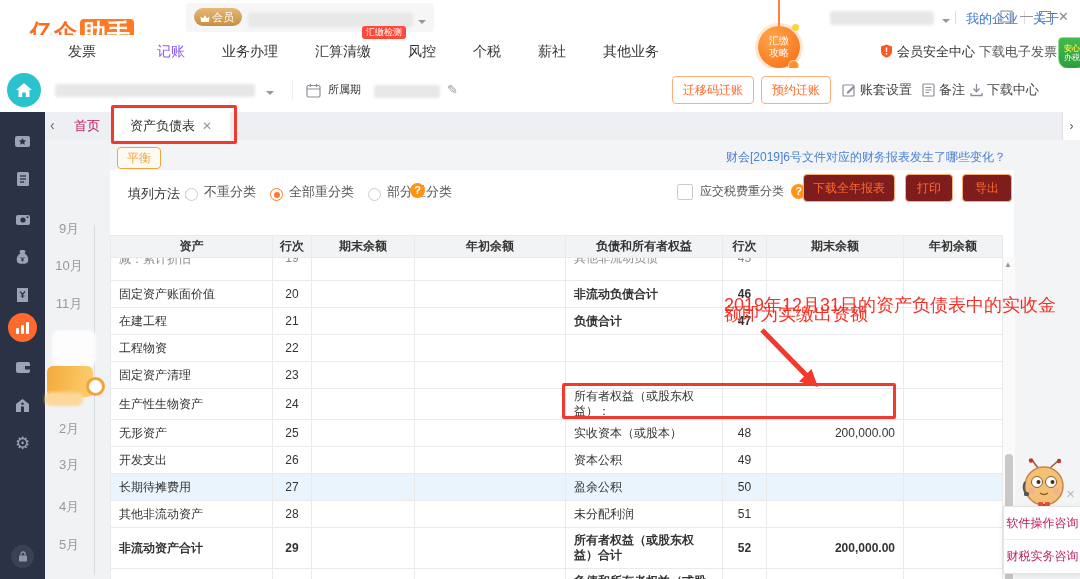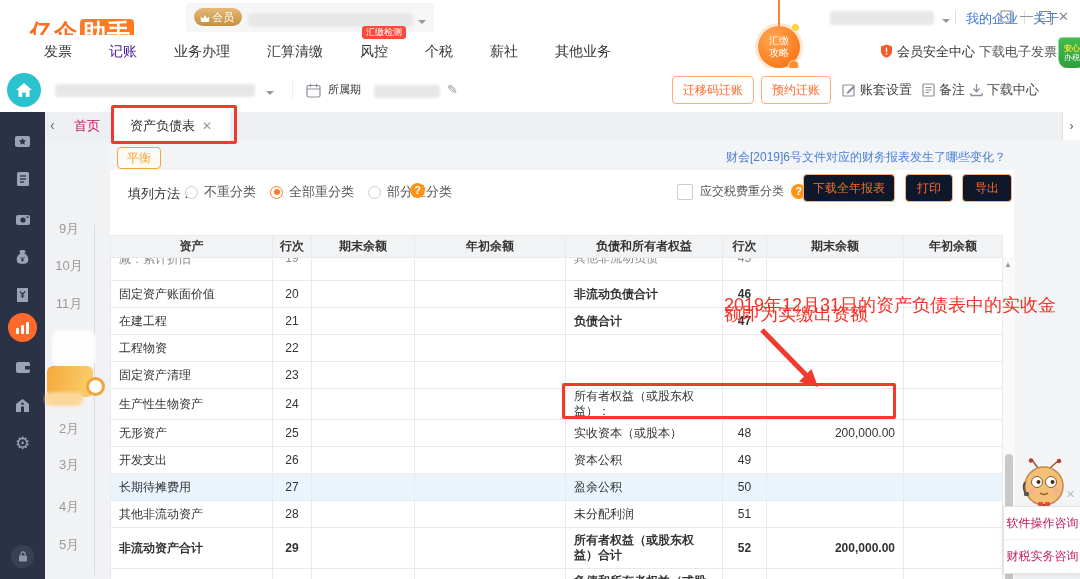--- a/index.html
+++ b/index.html
@@ -16,23 +16,23 @@
   .member-badge{position:absolute;left:8px;top:5px;height:18px;line-height:18px;padding:0 8px 0 6px;border-radius:9px;
       background:linear-gradient(180deg,#e4b977,#c58f3e);color:#fff;font-size:11px;}
   .member-badge svg{vertical-align:-2px;margin-right:2px;}
   .tb-link{position:absolute;top:10px;font-size:13px;color:#3c78d8;cursor:pointer;}
   .tb-sep{position:absolute;top:11px;width:1px;height:13px;background:#ddd;}
   .win-ico{position:absolute;top:9px;color:#888;font-size:13px;cursor:pointer;line-height:16px;}
   .win-max{width:10px;height:9px;border:1px solid #888;}
   .caret{display:inline-block;width:0;height:0;border:4px solid transparent;border-top-color:#999;}
   
   .navbar{position:absolute;left:0;top:35px;width:1080px;height:33px;background:#fff;border-bottom:1px solid #ececec;}
-  .nav-items{position:absolute;left:44px;top:0;height:33px;display:flex;align-items:center;gap:37px;}
+  .nav-items{position:absolute;left:68px;top:0;height:33px;display:flex;align-items:center;gap:37px;}
   .nav-item{font-size:14px;color:#333;cursor:pointer;white-space:nowrap;}
-  .nav-item.active{color:#4c1d95;}
+  .nav-item.active{color:#8b5cf6;margin-left:24px;}
   .risk-badge{position:absolute;left:362px;top:-9px;background:#ff4936;color:#fff;font-size:9px;
       padding:1px 4px;border-radius:3px;line-height:11px;white-space:nowrap;}
   .hang-line{position:absolute;left:778px;top:0;width:2px;height:30px;background:#ff8040;}
   .hang-badge{position:absolute;left:758px;top:26px;width:42px;height:42px;border-radius:50%;
       background:radial-gradient(circle at 35% 30%,#ffa64e,#f8690e);color:#fff;font-size:10px;line-height:12px;
       display:flex;flex-direction:column;align-items:center;justify-content:center;box-shadow:0 0 0 3px rgba(255,160,80,.25);cursor:pointer;}
   .hang-dot1{position:absolute;left:792px;top:24px;width:7px;height:7px;border-radius:50%;background:#ffd23e;}
   .hang-dot2{position:absolute;left:788px;top:60px;width:9px;height:9px;border-radius:50%;background:#ff8f2e;border:1px solid #ffd9a8;}
   .nav-right-item{position:absolute;top:8px;font-size:13px;color:#333;cursor:pointer;}
   .safe-badge{position:absolute;left:1058px;top:2px;width:26px;height:30px;border-radius:4px 4px 10px 10px;
@@ -73,30 +73,30 @@
   .tl-blob2{position:absolute;left:0px;top:252px;width:38px;height:14px;border-radius:6px;background:#fbd79a;filter:blur(1.5px);}
   .tl-marker{position:absolute;left:41px;top:237px;width:13px;height:13px;background:#fff;border:3px solid #f2a43c;border-radius:50%;}
   
   .content{position:absolute;left:110px;top:140px;width:970px;height:439px;background:#f3f4f6;}
   .balance-badge{position:absolute;left:7px;top:7px;width:42px;height:20px;line-height:20px;text-align:center;
       border:1px solid #f2a53f;border-radius:4px;color:#f2a53f;font-size:12px;background:#fdfaf4;}
   .doc-link{position:absolute;right:74px;top:9px;font-size:12px;color:#4a7fd3;cursor:pointer;}
   .panel{position:absolute;left:0;top:30px;width:904px;height:409px;background:#fff;}
   .ctl-label{position:absolute;left:18px;top:15px;font-size:13px;color:#333;}
   .radios{position:absolute;left:75px;top:13px;display:flex;align-items:center;gap:14px;}
-  .radio{display:flex;align-items:center;gap:6px;font-size:13px;color:#555;cursor:pointer;}
+  .radio{display:flex;align-items:flex-end;gap:6px;font-size:13px;color:#555;cursor:pointer;}
   .radio .dot{width:13px;height:13px;border:1px solid #ccc;border-radius:50%;background:#fff;box-sizing:border-box;}
   .radio.sel .dot{border-color:#ff7a2e;position:relative;}
   .radio.sel .dot::after{content:"";position:absolute;left:2.5px;top:2.5px;width:6px;height:6px;border-radius:50%;background:#ff7a2e;}
   .help{width:15px;height:15px;border-radius:50%;background:#ff9313;color:#fff;font-size:11px;line-height:15px;
       text-align:center;font-weight:bold;cursor:pointer;}
   .chk-row{position:absolute;left:567px;top:13px;display:flex;align-items:center;gap:7px;}
   .chk{width:14px;height:14px;border:1px solid #ccc;border-radius:2px;background:#fff;cursor:pointer;}
   .chk-label{font-size:12px;color:#555;}
-  .panel-btn{height:28px;line-height:26px;box-sizing:border-box;border:1px solid #ffab7a;color:#ff6a2c;background:#0f172a;
+  .panel-btn{height:28px;line-height:26px;box-sizing:border-box;border:1px solid #ffab7a;color:#ff6a2c;background:#7f1d1d;
       border-radius:4px;font-size:12px;text-align:center;cursor:pointer;position:absolute;top:4px;}
   
   .tblwrap{position:absolute;left:0;top:65px;width:892px;}
   table.bs{border-collapse:collapse;table-layout:fixed;width:892px;font-size:12px;color:#333;}
   table.bs td,table.bs th{border:1px solid #e9eaec;padding:0 8px;box-sizing:border-box;overflow:hidden;}
   table.bs th{background:#f2f3f5;height:22px;font-weight:bold;text-align:center;padding:0 2px;}
   table.bs td{height:27px;}
   tr.partial td{height:23px;vertical-align:top;color:#8b8b8b;}
   tr.partial td span{display:block;margin-top:-7px;}
   tr.hl td{background:#e9f4fd;}

